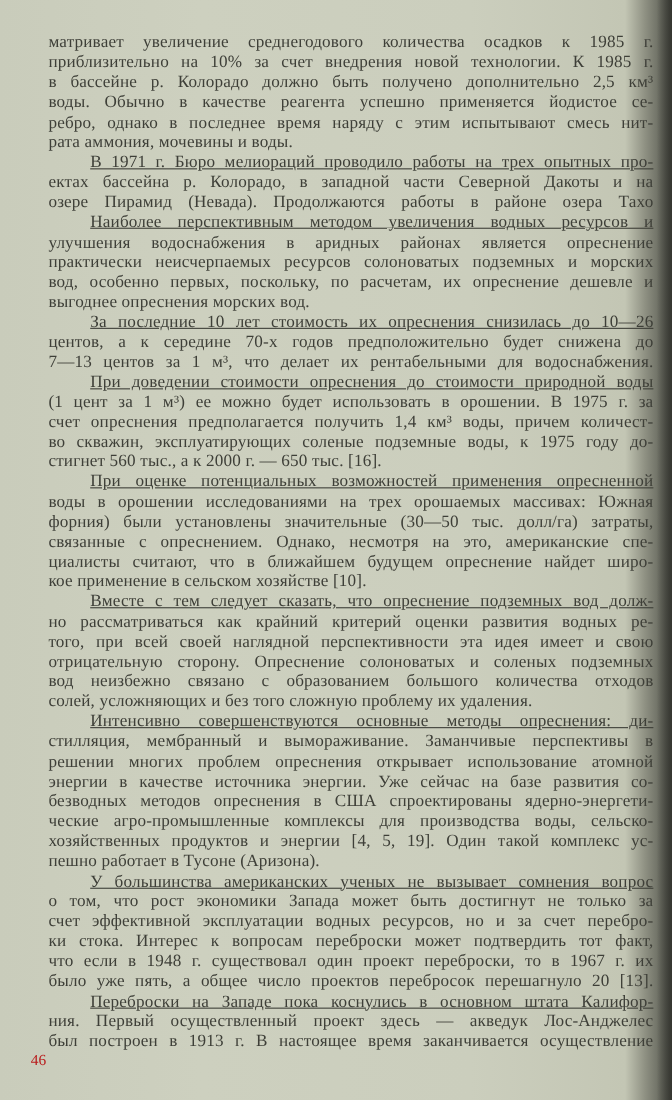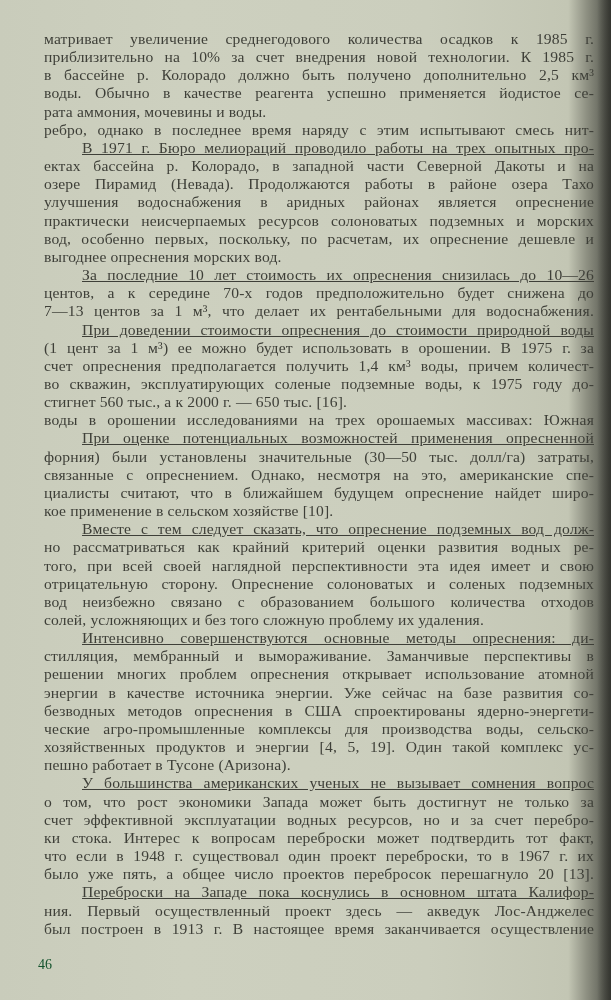--- a/index.html
+++ b/index.html
@@ -11,53 +11,54 @@
   .page {
     position: absolute; left: 44px; top: 30px; width: 550px;
     font-family: "Liberation Serif", "DejaVu Serif", serif;
     font-size: 15.6px; line-height: 18.15px; color: #3e3f38;
     text-align: justify; letter-spacing: 0.15px;
   }
   .line { display: block; white-space: nowrap; text-align-last: justify; text-align: justify; }
   .line.last { text-align-last: left; }
   .line.indent { padding-left: 38px; text-decoration: underline; }
   .page-number {
-    position: absolute; left: 38px; top: 957px;
-    font-family: "Liberation Serif", serif; font-size: 14px; color: #14532d;
+    position: absolute; left: 28px; top: 957px;
+    font-family: "Liberation Serif", serif; font-size: 14px; color: #b91c1c;
   }
   .shade { position: absolute; right: 0; top: 0; width: 14px; height: 1000px;
     background: linear-gradient(90deg, rgba(60,60,55,0) 0%, rgba(40,40,36,0.7) 100%); }
 </style>
 </head>
 <body>
 
 <div class="page" id="page">
     <span class="line">матривает увеличение среднегодового количества осадков к 1985 г.</span>
     <span class="line">приблизительно на 10% за счет внедрения новой технологии. К 1985 г.</span>
     <span class="line">в бассейне р. Колорадо должно быть получено дополнительно 2,5 км³</span>
     <span class="line">воды. Обычно в качестве реагента успешно применяется йодистое се-</span>
+    <span class="line">ребро, однако в последнее время наряду с этим испытывают смесь нит-</span>
     <span class="line last">рата аммония, мочевины и воды.</span>
-    <span class="line">ребро, однако в последнее время наряду с этим испытывают смесь нит-</span>
     <span class="line indent">В 1971 г. Бюро мелиораций проводило работы на трех опытных про-</span>
     <span class="line">ектах бассейна р. Колорадо, в западной части Северной Дакоты и на</span>
     <span class="line">озере Пирамид (Невада). Продолжаются работы в районе озера Тахо</span>
+    <span class="line indent">Наиболее перспективным методом увеличения водных ресурсов и</span>
     <span class="line">улучшения водоснабжения в аридных районах является опреснение</span>
     <span class="line">практически неисчерпаемых ресурсов солоноватых подземных и морских</span>
     <span class="line">вод, особенно первых, поскольку, по расчетам, их опреснение дешевле и</span>
     <span class="line last">выгоднее опреснения морских вод.</span>
     <span class="line indent">За последние 10 лет стоимость их опреснения снизилась до 10—26</span>
     <span class="line">центов, а к середине 70-х годов предположительно будет снижена до</span>
     <span class="line">7—13 центов за 1 м³, что делает их рентабельными для водоснабжения.</span>
     <span class="line indent">При доведении стоимости опреснения до стоимости природной воды</span>
     <span class="line">(1 цент за 1 м³) ее можно будет использовать в орошении. В 1975 г. за</span>
     <span class="line">счет опреснения предполагается получить 1,4 км³ воды, причем количест-</span>
     <span class="line">во скважин, эксплуатирующих соленые подземные воды, к 1975 году до-</span>
     <span class="line last">стигнет 560 тыс., а к 2000 г. — 650 тыс. [16].</span>
+    <span class="line indent">При оценке потенциальных возможностей применения опресненной</span>
     <span class="line">воды в орошении исследованиями на трех орошаемых массивах: Южная</span>
-    <span class="line indent">При оценке потенциальных возможностей применения опресненной</span>
     <span class="line">форния) были установлены значительные (30—50 тыс. долл/га) затраты,</span>
     <span class="line">связанные с опреснением. Однако, несмотря на это, американские спе-</span>
     <span class="line">циалисты считают, что в ближайшем будущем опреснение найдет широ-</span>
     <span class="line last">кое применение в сельском хозяйстве [10].</span>
     <span class="line indent">Вместе с тем следует сказать, что опреснение подземных вод долж-</span>
     <span class="line">но рассматриваться как крайний критерий оценки развития водных ре-</span>
     <span class="line">того, при всей своей наглядной перспективности эта идея имеет и свою</span>
     <span class="line">отрицательную сторону. Опреснение солоноватых и соленых подземных</span>
     <span class="line">вод неизбежно связано с образованием большого количества отходов</span>
     <span class="line last">солей, усложняющих и без того сложную проблему их удаления.</span>

